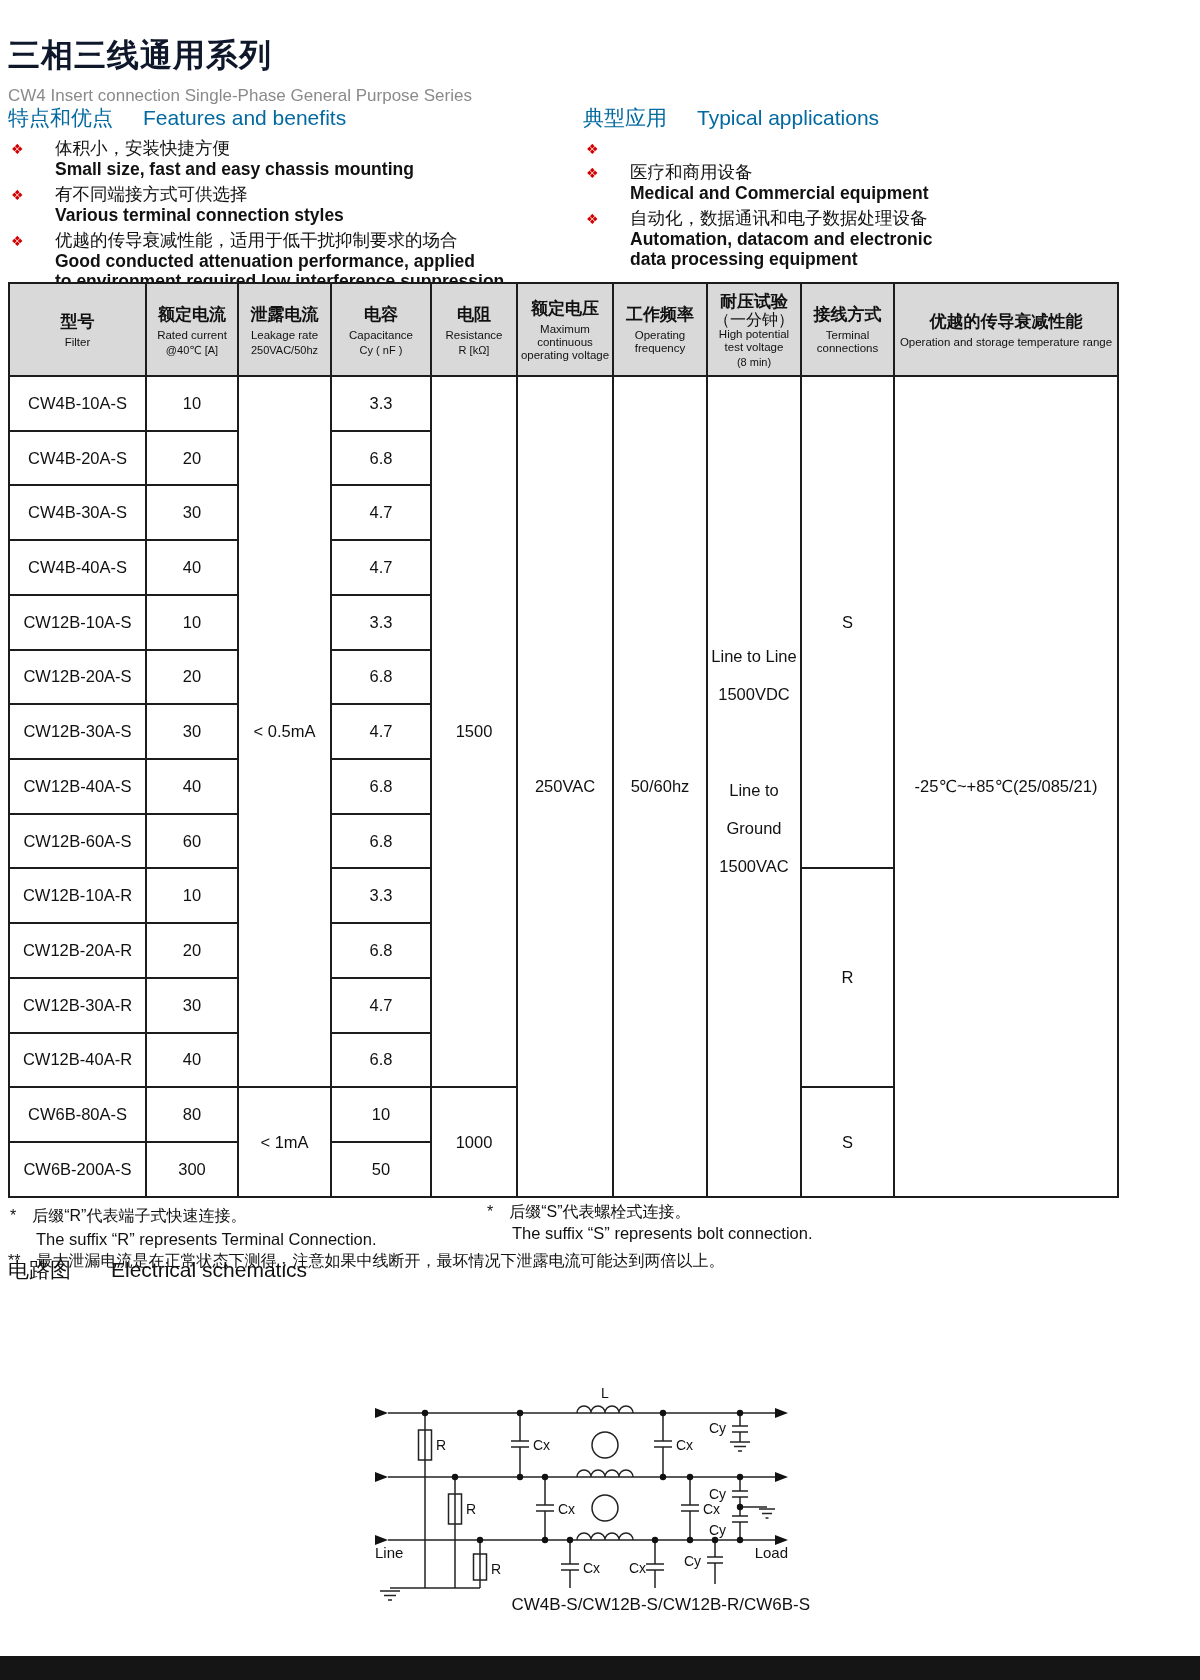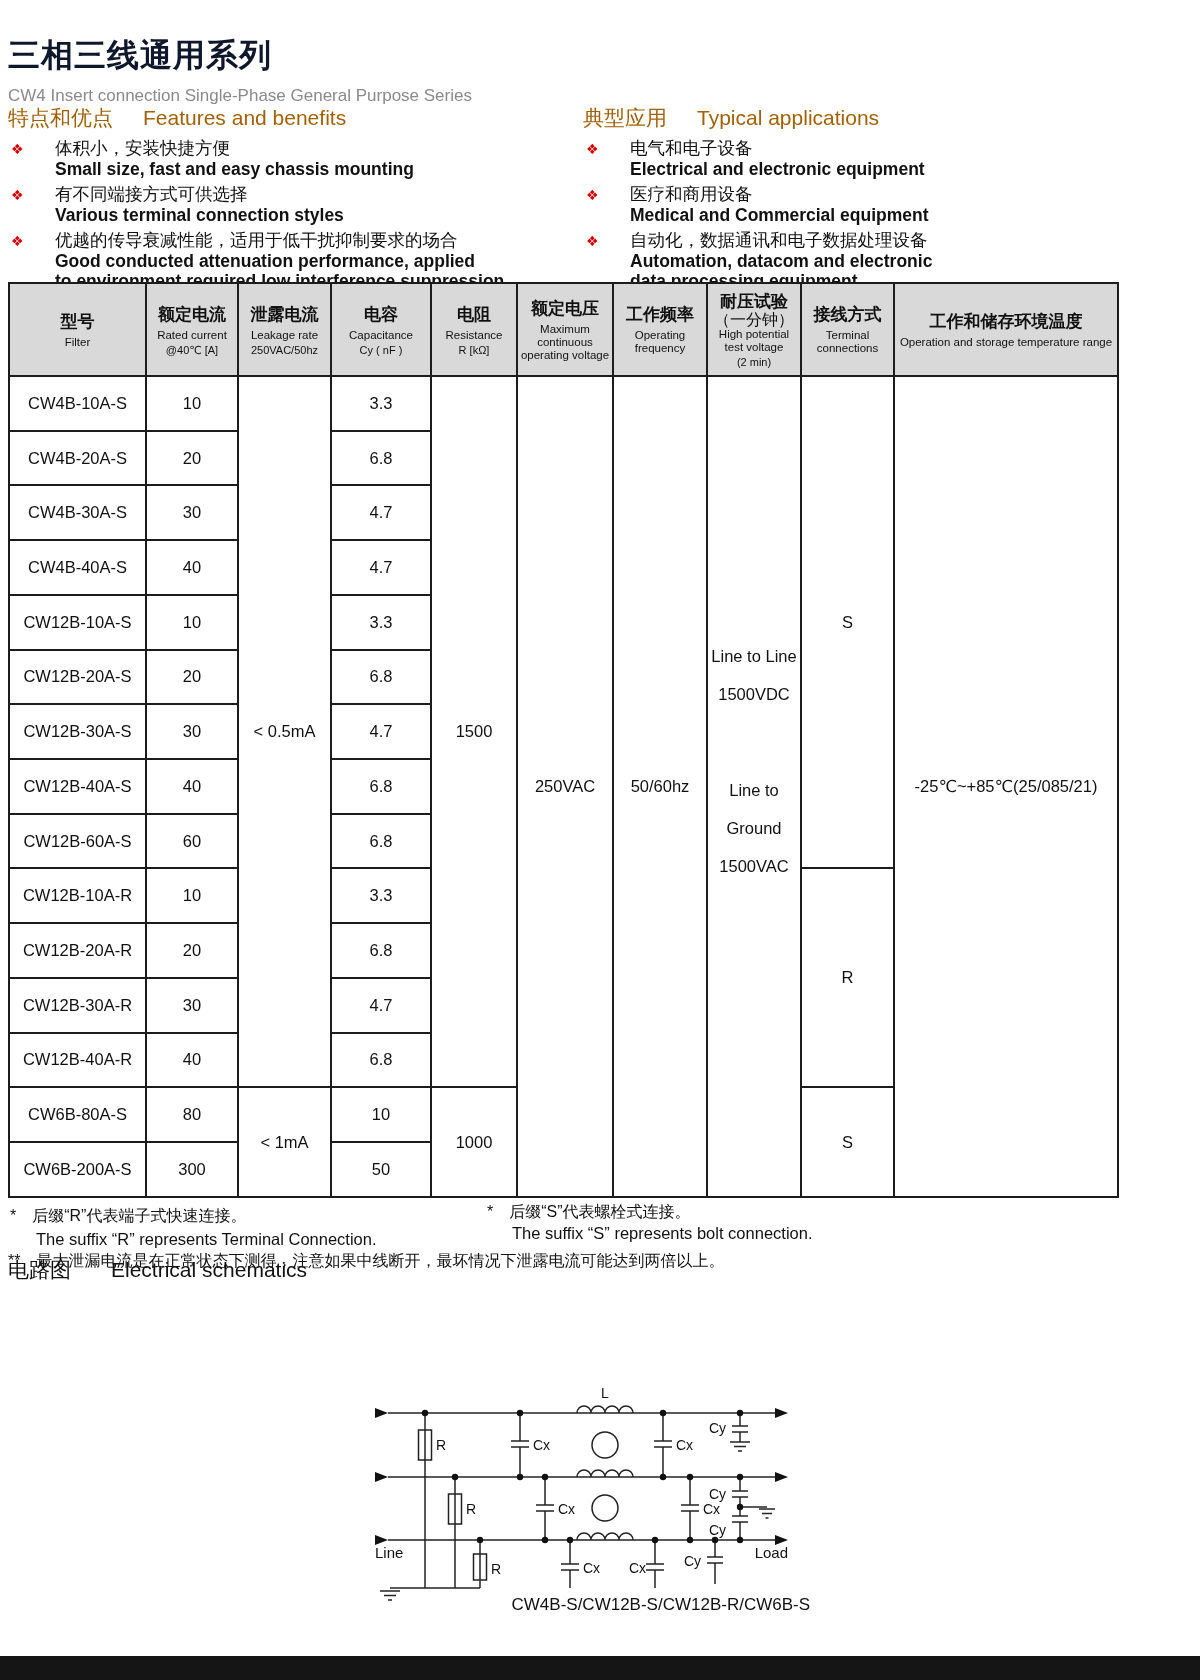--- a/index.html
+++ b/index.html
@@ -5,21 +5,21 @@
   html,body{margin:0;padding:0;background:#ffffff;}
   #page{position:relative;width:1200px;height:1680px;background:#fff;overflow:hidden;
         font-family:"Liberation Sans","DejaVu Sans",sans-serif;color:#111;}
   .abs{position:absolute;}
 
   
   #title{left:8px;top:34px;font-size:32px;font-weight:bold;color:#0f172a;letter-spacing:1px;}
   #subtitle{left:8px;top:86px;font-size:17px;color:#8a8a8a;}
 
   
-  .sec-heading{font-size:21px;color:#a16207;margin-bottom:6px;}
+  .sec-heading{font-size:21px;color:#0369a1;margin-bottom:6px;}
   .sec-heading .cnh{margin-right:30px;}
   .bullet-item{display:flex;margin-top:5px;}
   .bullet-mark{width:44px;flex:0 0 44px;color:#D40000;font-size:14px;padding-top:3px;padding-left:3px;}
   .bullet-texts .cn{font-size:17.5px;line-height:21px;}
   .bullet-texts .en{font-size:17.5px;line-height:20px;white-space:pre-line;font-weight:bold;}
   #features{left:8px;top:104px;width:565px;}
   #applications{left:583px;top:104px;width:610px;}
 
   
   #spec-table{position:absolute;left:8px;top:282px;width:1109px;border-collapse:collapse;table-layout:fixed;background:#fff;}
@@ -95,24 +95,20 @@
       </div>
   </div>
 
   <div class="abs" id="applications">
     <div class="sec-heading">
       <span class="cnh">典型应用</span><span>Typical applications</span>
     </div>
     <div class="bullet-list" id="applications-list">
         <div class="bullet-item">
           <span class="bullet-mark">❖</span>
-          <div class="bullet-texts">
-            <div class="cn">电气和电子设备</div>
-            <div class="en">Electrical and electronic equipment</div>
-          </div>
         </div>
         <div class="bullet-item">
           <span class="bullet-mark">❖</span>
           <div class="bullet-texts">
             <div class="cn">医疗和商用设备</div>
             <div class="en">Medical and Commercial equipment</div>
           </div>
         </div>
         <div class="bullet-item">
           <span class="bullet-mark">❖</span>
@@ -171,28 +167,28 @@
           </th>
           <th>
             <div class="h-cn">工作频率</div>
             <div class="h-en">Operating frequency</div>
           </th>
           <th>
             <div class="h-cn">耐压试验</div>
             <div class="h-mid">（一分钟）</div>
             <div class="h-en">High potential
 test voltage</div>
-            <div class="h-sub">(2 min)</div>
+            <div class="h-sub">(8 min)</div>
           </th>
           <th>
             <div class="h-cn">接线方式</div>
             <div class="h-en">Terminal connections</div>
           </th>
           <th>
-            <div class="h-cn">工作和储存环境温度</div>
+            <div class="h-cn">优越的传导衰减性能</div>
             <div class="h-en">Operation and storage temperature range</div>
           </th>
         </tr>
       </thead>
     <tbody id="tbody">
         <tr style="height: 54.73px;">
           <td>CW4B-10A-S</td>
           <td>10</td>
           <td rowspan="13">&lt; 0.5mA</td>
           <td>3.3</td>

